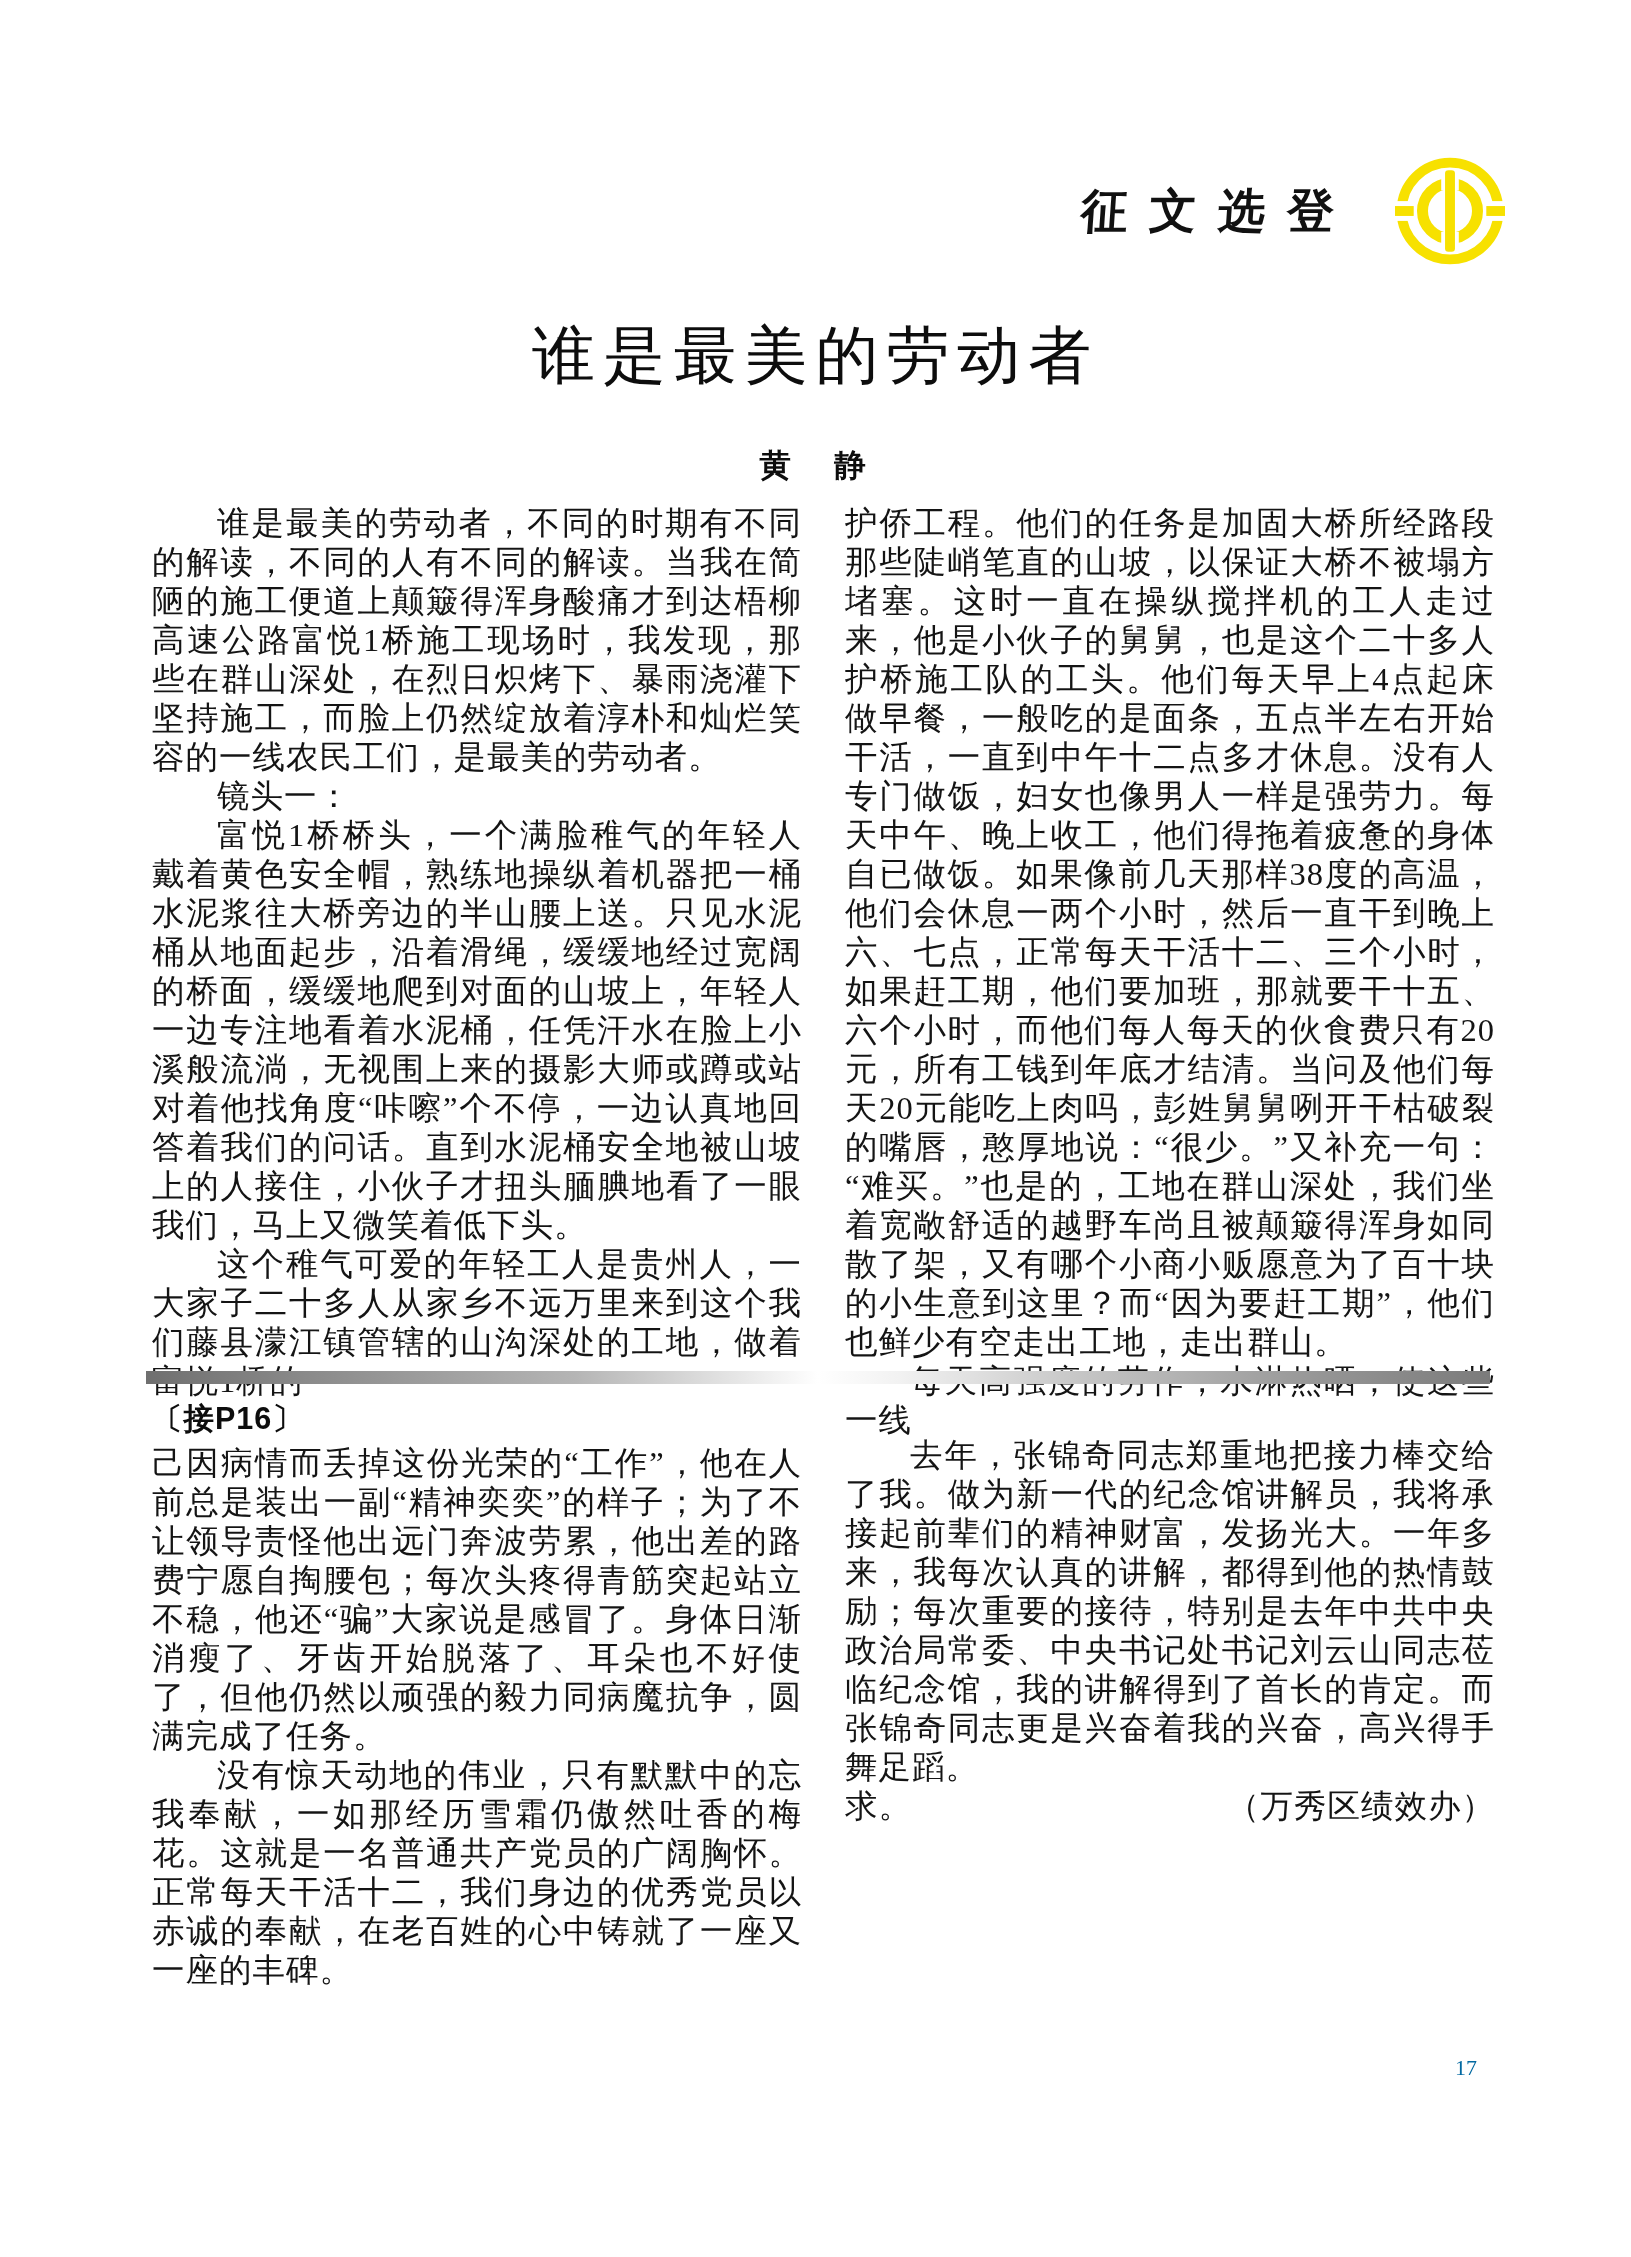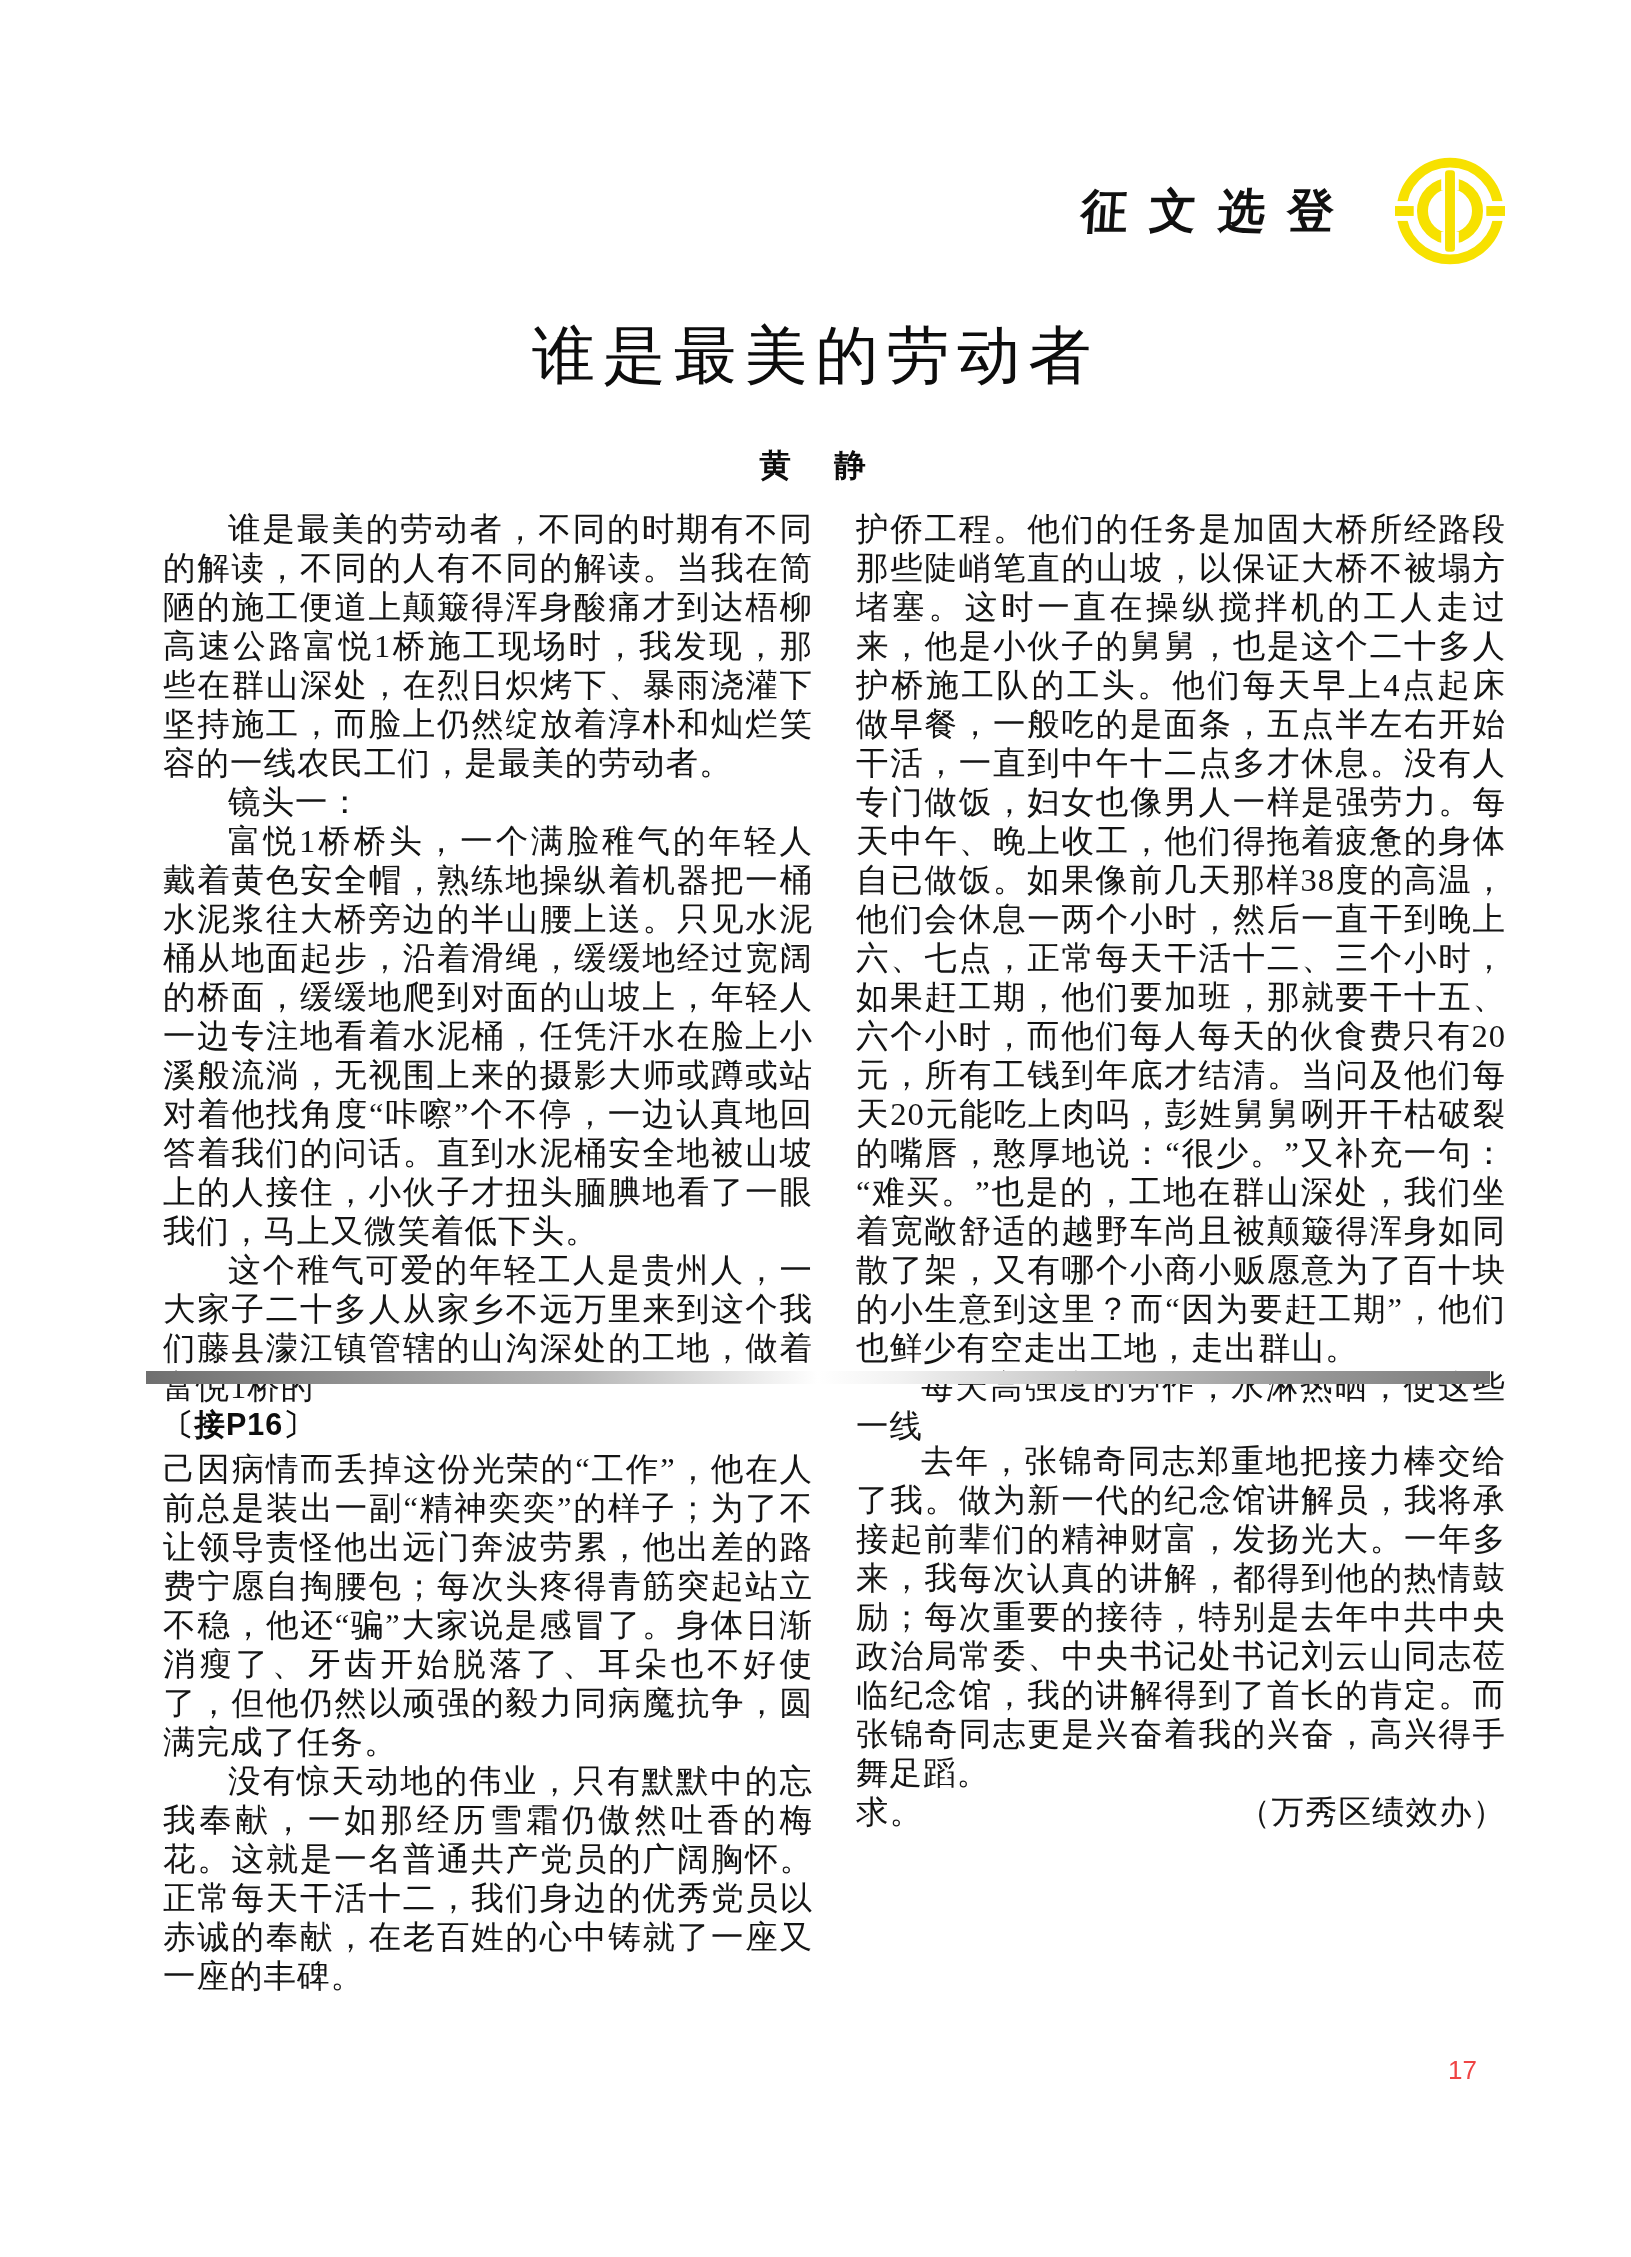--- a/index.html
+++ b/index.html
@@ -34,22 +34,22 @@
     font-family:"Liberation Serif","DejaVu Serif",serif;color:#0d0d0d;
   }
   .author{
     position:absolute;top:445px;left:0;width:100%;
     text-align:center;
     font-size:31.5px;font-weight:bold;letter-spacing:5.9px;color:#0d0d0d;
   }
 
   
   .columns{
-    position:absolute;left:163px;width:1344px;
-    display:flex;gap:43px;margin-top:6px;
+    position:absolute;left:152px;width:1344px;
+    display:flex;gap:43px;
   }
   .columns.top{top:504px;}
   .columns.bottom{top:1397px;}
   .col{width:650px;}
   .para{
     margin:0;
     font-size:32.5px;line-height:39px;letter-spacing:1px;
     text-align:justify;
     color:#141414;
   }
@@ -71,22 +71,22 @@
   }
   .col-bottom-right{padding-top:39px;}
 
   .closing-line{
     display:flex;justify-content:space-between;
     font-size:32.5px;line-height:39px;letter-spacing:1px;color:#141414;
   }
 
   .page-number{
     position:absolute;top:2055px;right:154px;
-    font-size:26px;color:#ef4444;
-    font-family:Liberation Sans, sans-serif;
+    font-size:22px;color:#0369a1;
+    font-family:Liberation Serif, serif;
   }
 </style>
 </head>
 <body>
 
 <div class="page">
 
   <div class="masthead">
     <span class="calligraphy">征文选登</span>
     <svg class="logo" viewBox="0 0 100 100" aria-hidden="true">

